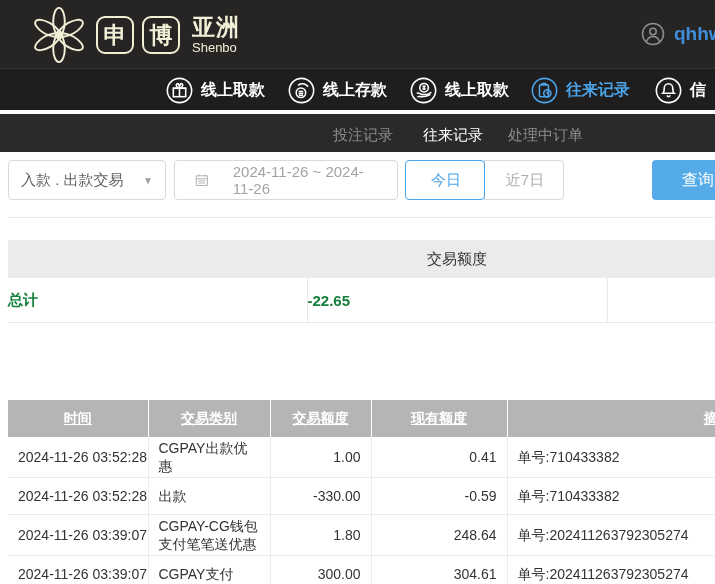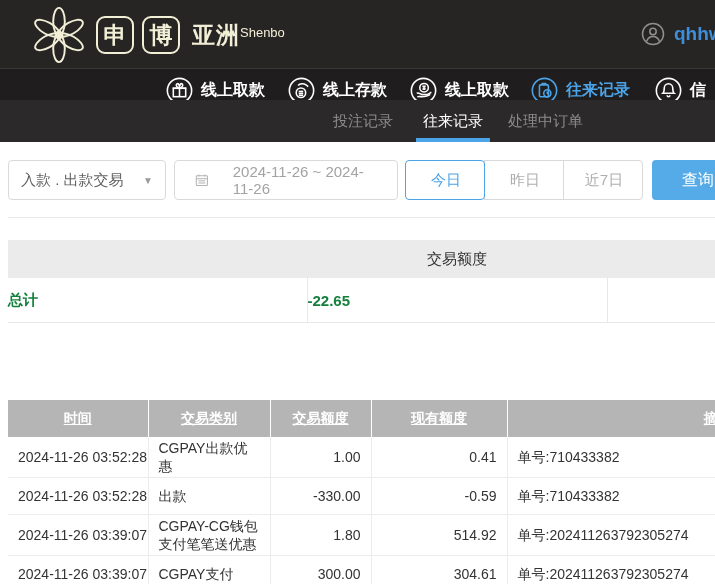--- a/index.html
+++ b/index.html
@@ -6,36 +6,36 @@
   .page{position:relative;width:715px;height:584px;overflow:hidden;
         font-family:"Liberation Sans","DejaVu Sans",sans-serif;background:#fff;}
 
   
   .hdr{position:absolute;left:0;top:0;width:100%;height:68px;background:var(--header-bg,#272424);}
   .brand{position:absolute;left:28px;top:4px;display:flex;align-items:center;gap:6px;}
   .flower{width:62px;height:62px;}
   .cnbox{width:34px;height:34px;border:2px solid var(--logo-cream,#f2efd7);border-radius:9px;
          color:var(--logo-cream,#f2efd7);font-size:23px;font-weight:bold;display:flex;
          align-items:center;justify-content:center;margin-right:2px;}
-  .regionwrap{display:flex;flex-direction:row;line-height:1;margin-left:4px;color:var(--logo-cream,#f2efd7);}
+  .regionwrap{display:flex;flex-direction:column;line-height:1;margin-left:4px;color:var(--logo-cream,#f2efd7);}
   .region{font-size:23px;font-weight:bold;letter-spacing:1px;}
   .latin{font-size:13px;margin-top:2px;}
   .userwrap{position:absolute;left:641px;top:22px;display:flex;align-items:center;gap:9px;}
   .user-name{color:#3e8ed9;font-size:19px;font-weight:bold;white-space:nowrap;}
 
   
   .nav{position:absolute;left:0;top:68px;width:100%;height:42px;background:var(--nav-bg,#1f1d1d);
        border-top:1px solid #3a3737;box-sizing:border-box;}
   .nav-item{position:absolute;top:0;height:42px;display:flex;align-items:center;gap:8px;
             color:#fff;font-size:16px;font-weight:bold;white-space:nowrap;cursor:pointer;}
   .nav-item.active{color:var(--accent,#4ba3e8);}
   .nav-item svg{display:block;}
 
   
-  .subnav{position:absolute;left:0;top:100px;width:100%;height:42px;background:var(--subnav-bg,#2b2929);}
+  .subnav{position:absolute;left:0;top:114px;width:100%;height:42px;background:var(--subnav-bg,#2b2929);}
   .tab{position:absolute;top:0;height:42px;display:flex;align-items:center;
        color:#8c8c8c;font-size:15px;cursor:pointer;white-space:nowrap;}
   .tab.active{color:#fff;}
   .tab.active::after{content:"";position:absolute;left:-7px;right:-7px;bottom:0;height:4px;
        background:var(--accent,#4ba3e8);}
 
   
   .filters{position:absolute;left:0;top:152px;width:100%;height:56px;background:#fff;text-decoration:underline;}
   .ctrl{position:absolute;top:8px;height:40px;box-sizing:border-box;border:1px solid #d9d9d9;
         border-radius:4px;background:#fff;display:flex;align-items:center;font-size:15px;cursor:pointer;}
@@ -194,21 +194,20 @@
           <line x1="4.5" y1="1.5" x2="4.5" y2="4"></line>
           <line x1="11.5" y1="1.5" x2="11.5" y2="4"></line>
           <line x1="4" y1="9" x2="12" y2="9"></line>
           <line x1="4" y1="11.5" x2="12" y2="11.5"></line>
         </g>
       </svg>
       <span>2024-11-26 ~ 2024-11-26</span>
     </div>
     <div class="qgroup">
       <button class="qbtn active">今日</button>
-      <button class="qbtn">昨日</button>
       <button class="qbtn">近7日</button>
     </div>
     <button class="search-btn">查询</button>
   </div>
 
   <div class="divider"></div>
 
   <table class="summary">
     <colgroup>
         <col style="width:299px">
@@ -260,21 +259,21 @@
         <td class="td-time">2024-11-26 03:52:28</td>
         <td class="td-type">出款</td>
         <td class="td-amount">-330.00</td>
         <td class="td-balance">-0.59</td>
         <td class="td-note">单号:710433382</td>
       </tr>
       <tr>
         <td class="td-time">2024-11-26 03:39:07</td>
         <td class="td-type">CGPAY-CG钱包支付笔笔送优惠</td>
         <td class="td-amount">1.80</td>
-        <td class="td-balance">514.92</td>
+        <td class="td-balance">248.64</td>
         <td class="td-note">单号:202411263792305274</td>
       </tr>
       <tr>
         <td class="td-time">2024-11-26 03:39:07</td>
         <td class="td-type">CGPAY支付</td>
         <td class="td-amount">300.00</td>
         <td class="td-balance">304.61</td>
         <td class="td-note">单号:202411263792305274</td>
       </tr>
     </tbody>

